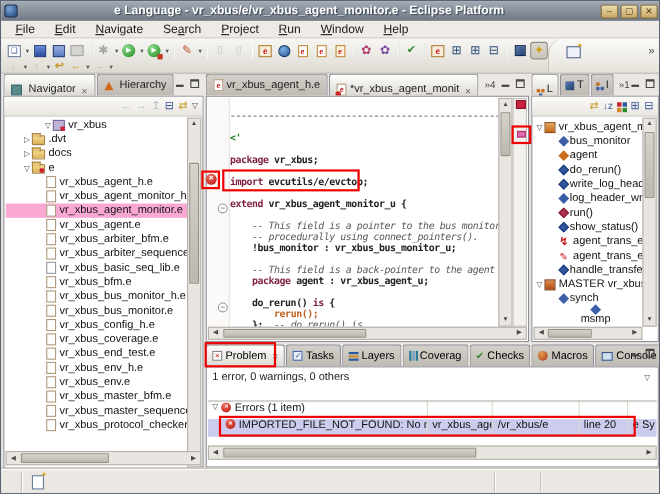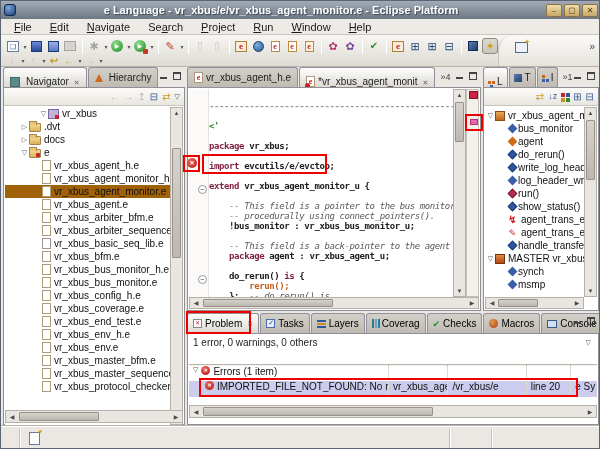--- a/index.html
+++ b/index.html
@@ -63,21 +63,21 @@
   .btn-max{width:8px;height:8px;border:1px solid #444;border-top:2px solid #444;}
   .pbody{position:absolute;background:#fff;border:1px solid #8f8f97;}
   .vtoolbar{position:absolute;left:0;right:0;top:0;height:18px;background:linear-gradient(#fcfbf9,#e9e6e0);border-bottom:1px solid #c9c5bd;display:flex;align-items:center;justify-content:flex-end;gap:4px;padding-right:4px;}
   .vtb{font-size:10px;line-height:1;color:#3a5a9a;}
   .vtb.gold{color:#c89a2a;}
   .vtb.disg{color:#bbb;}
   .vtb.chev{font-size:7px;color:#555;}
   
   .tree{position:absolute;overflow:hidden;background:#fff;}
   .trow{height:13px;display:flex;align-items:center;font-size:10px;white-space:nowrap;color:#111;}
-  .trow.sel{background:#a16207;}
+  .trow.sel{background:#f9a8d4;}
   .tarrow{width:9px;font-size:7px;color:#555;text-align:center;flex:none;}
   .nicon{flex:none;margin-right:3px;position:relative;}
   .nic-project{width:11px;height:10px;background:#c0b4d8;border:1px solid #7a68a0;}
   .nic-project::after{content:"";position:absolute;right:-1px;bottom:-1px;width:4px;height:4px;background:#c23;}
   .nic-folder,.nic-folder-e{width:12px;height:9px;background:linear-gradient(#f5dc90,#d9b25a);border:1px solid #a8854a;border-radius:0 1px 1px 1px;margin-top:2px;}
   .nic-folder::before,.nic-folder-e::before{content:"";position:absolute;left:-1px;top:-3px;width:6px;height:3px;background:#e8c878;border:1px solid #a8854a;border-bottom:none;}
   .nic-folder-e::after{content:"";position:absolute;right:0;bottom:0;width:4px;height:4px;background:#c23;border-radius:1px;}
   .nic-efile,.nic-efile2{width:9px;height:11px;background:#fff;border:1px solid #b0987a;display:flex;align-items:center;justify-content:center;color:#c22;font:bold 8px "Liberation Serif",serif;}
   .nic-efile2{border-color:#999;}
   
@@ -590,21 +590,21 @@
         <div class="trow" style="padding-left: 1px;">
           <span class="tarrow">▽</span>
           <span class="nicon oic-when"></span>
           <span>MASTER vr_xbus_a</span>
         </div>
         <div class="trow" style="padding-left: 13px;">
           <span class="tarrow"></span>
           <span class="nicon dia oic-field-blue"></span>
           <span>synch</span>
         </div>
-        <div class="trow" style="padding-left: 13px;">
+        <div class="trow" style="padding-left: 13px; flex-direction: column;">
           <span class="tarrow"></span>
           <span class="nicon dia oic-field-blue"></span>
           <span>msmp</span>
         </div>
       </div>
     <div class="sb" style="right:1px;top:19px;width:13px;bottom:13px;">
       <div class="sb-arr" style="top:0;">▲</div>
       <div class="sb-thumb" style="left:1px;right:1px;top:12px;height:60px;"></div>
       <div class="sb-arr" style="bottom:0;">▼</div>
     </div>

